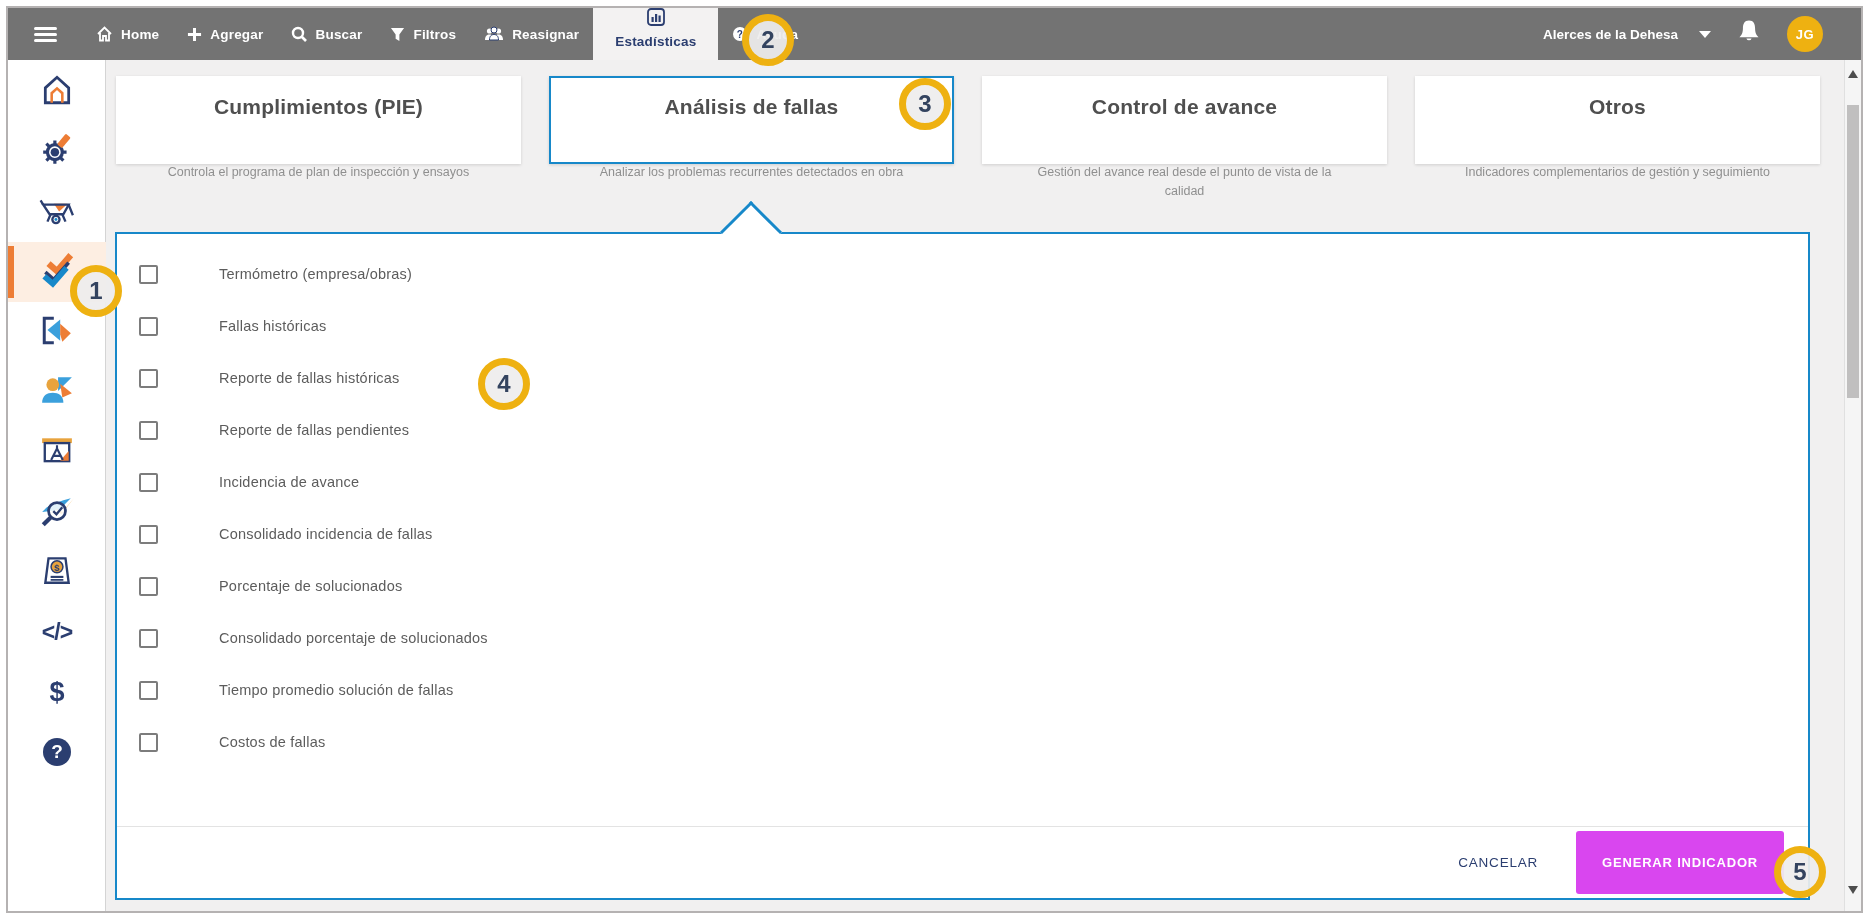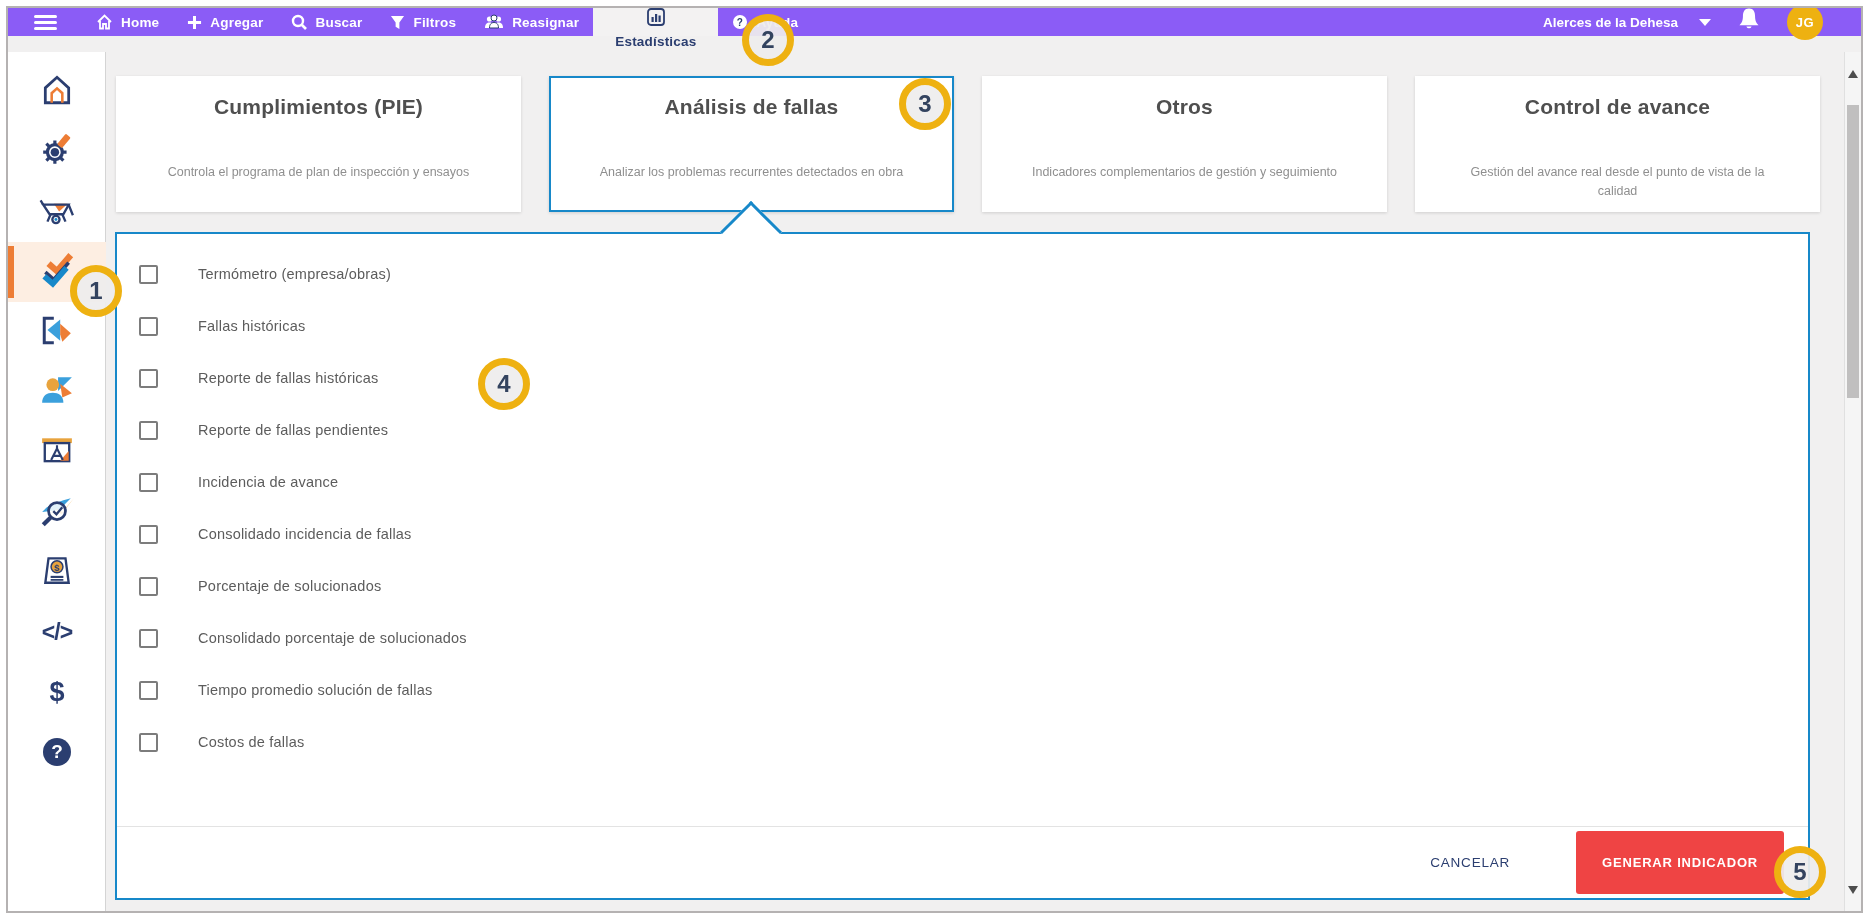--- a/index.html
+++ b/index.html
@@ -1,20 +1,20 @@
 <!DOCTYPE html>
 <html><head>
 <meta charset="utf-8">
 <style>
   * { box-sizing: border-box; margin: 0; padding: 0; }
   html,body { width:1871px; height:921px; background:#ffffff; font-family:"Liberation Sans", sans-serif; overflow:hidden; }
   .frame { position:absolute; left:6px; top:6px; width:1857px; height:907px; border:2px solid #b5b2b2; background:#f1f0f0; overflow:hidden; }
 
   
-  .nav { position:absolute; left:0; top:0; width:1853px; height:28px; background:#8b5cf6; display:flex; align-items:stretch; z-index:5; }
+  .nav { position:absolute; left:0; top:0; width:1853px; height:52px; background:#737373; display:flex; align-items:stretch; z-index:5; }
   .nav-left { display:flex; align-items:stretch; }
   .hamburger { width:74px; display:flex; align-items:center; justify-content:center; cursor:pointer; }
   .hamburger .bars { width:23px; }
   .hamburger .bars span { display:block; height:3px; background:#fff; border-radius:2px; margin:3px 0; }
   .nav-item { display:flex; align-items:center; gap:8px; padding:0 14px; color:#fff; font-size:13.5px; font-weight:bold; letter-spacing:.2px; cursor:pointer; white-space:nowrap; }
   .nav-item svg { display:block; }
   .nav-item.active-tab { background:#f3f2f2; color:#2b3e70; padding:0 22px;flex-direction:column; }
   .nav-right { margin-left:auto; display:flex; align-items:center; gap:26px; padding-right:38px; }
   .account { display:flex; align-items:center; gap:21px; color:#fff; font-size:13.5px; font-weight:bold; cursor:pointer; }
   .caret-down { width:0; height:0; border-left:6px solid transparent; border-right:6px solid transparent; border-top:7px solid #fff; }
@@ -29,34 +29,34 @@
   .side-item.active .active-bar { position:absolute; left:0; top:4px; bottom:4px; width:6px; background:#ed7d35; }
   .side-item .glyph { font-weight:bold; color:#2b3e70; }
   .code-glyph { font-size:23px; letter-spacing:-1px; }
   .dollar-glyph { font-size:27px; }
   .help-badge { width:28px; height:28px; border-radius:50%; background:#2b3e70; color:#fff; font-size:19px; font-weight:bold; display:flex; align-items:center; justify-content:center; }
 
   
   .main { position:absolute; left:99px; top:44px; right:0; bottom:0; background:#f1f0f0; }
 
   .cards-row { position:absolute; left:9px; top:24px; width:1704px; display:flex; gap:28px; }
-  .card { flex:1; height:136px; background:#fff; box-shadow:0 1px 3px rgba(0,0,0,.14); border:2px solid transparent; padding:17px 24px 10px; text-align:center; cursor:pointer; }
+  .card { flex:1; height:88px; background:#fff; box-shadow:0 1px 3px rgba(0,0,0,.14); border:2px solid transparent; padding:17px 24px 10px; text-align:center; cursor:pointer; }
   .card.selected { border-color:#1788c9; }
   .card-title { font-size:21px; font-weight:bold; color:#4f4f4f; letter-spacing:.2px; margin-bottom:9px; }
   .card-sub { font-size:12.5px; color:#8f8f8f; line-height:1.5; padding:0 10px;margin-top:44px; }
 
   .panel { position:absolute; left:8px; top:180px; width:1695px; height:668px; background:#fff; border:2px solid #1788c9; }
   .panel-notch { position:absolute; left:622px; top:158px; width:44px; height:44px; background:#ffffff; border-top:3px solid #1788c9; border-left:3px solid #1788c9; transform:rotate(45deg); z-index:1; }
   .options { position:relative; z-index:2; padding-top:14px; }
-  .option-row { height:52px; display:flex; align-items:center; padding-left:22px; }
+  .option-row { height:52px; display:flex; align-items:center; padding-left:22px;gap:21px; }
   .cbx { appearance:none; -webkit-appearance:none; width:19px; height:19px; border:2px solid #7c7c7c; border-radius:2px; background:#fff; cursor:pointer; flex:none; }
   .option-label { margin-left:40px; font-size:14.5px; color:#5c5c5c; letter-spacing:.2px; cursor:pointer; }
   .panel-footer { position:absolute; left:0; right:0; bottom:0; height:72px; border-top:1px solid #e3e3e3; display:flex; align-items:center; justify-content:flex-end; gap:38px; padding-right:24px; }
   .btn-text { background:none; border:none; color:#2b3e70; font-family:inherit; font-size:13.5px; font-weight:normal; letter-spacing:.8px; cursor:pointer; }
-  .btn-primary { background:#ef4444; border:none; color:#fff; font-family:inherit; font-size:13px; font-weight:bold; letter-spacing:.8px; padding:24px 26px; border-radius:3px; cursor:pointer;margin-left:28px; }
+  .btn-primary { background:#d946ef; border:none; color:#fff; font-family:inherit; font-size:13px; font-weight:bold; letter-spacing:.8px; padding:24px 26px; border-radius:3px; cursor:pointer; }
 
   
   .scrollbar { position:absolute; right:0; top:44px; width:17px; height:859px; background:#f5f5f5; border-left:1px solid #e0e0e0; z-index:4; }
   .sb-arrow { position:absolute; left:3px; width:0; height:0; border-left:5px solid transparent; border-right:5px solid transparent; cursor:pointer; }
   .sb-up { top:18px; border-bottom:8px solid #4d4d4d; }
   .sb-down { top:834px; border-top:8px solid #4d4d4d; }
   .sb-thumb { position:absolute; left:2px; top:53px; width:12px; height:293px; background:#c0bfbf; cursor:pointer; }
 
   
   .ann { position:absolute; width:52px; height:52px; border-radius:50%; border:7px solid #eeb111; background:rgba(238,237,237,.93); color:#33435f; font-size:24px; font-weight:bold; display:flex; align-items:center; justify-content:center; z-index:50; }
@@ -253,26 +253,26 @@
     <div class="cards-row">
       <div class="card">
         <div class="card-title">Cumplimientos (PIE)</div>
         <div class="card-sub">Controla el programa de plan de inspección y ensayos</div>
       </div>
       <div class="card selected">
         <div class="card-title">Análisis de fallas</div>
         <div class="card-sub">Analizar los problemas recurrentes detectados en obra</div>
       </div>
       <div class="card">
+        <div class="card-title">Control de avance</div>
+        <div class="card-sub">Gestión del avance real desde el punto de vista de la calidad</div>
+      </div>
+      <div class="card">
         <div class="card-title">Otros</div>
         <div class="card-sub">Indicadores complementarios de gestión y seguimiento</div>
-      </div>
-      <div class="card">
-        <div class="card-title">Control de avance</div>
-        <div class="card-sub">Gestión del avance real desde el punto de vista de la calidad</div>
       </div>
     </div>
 
     <div class="panel-notch"></div>
 
     <div class="panel">
       <div class="options">
         <label class="option-row">
           <input type="checkbox" class="cbx" style="">
           <span class="option-label">Termómetro (empresa/obras)</span>

